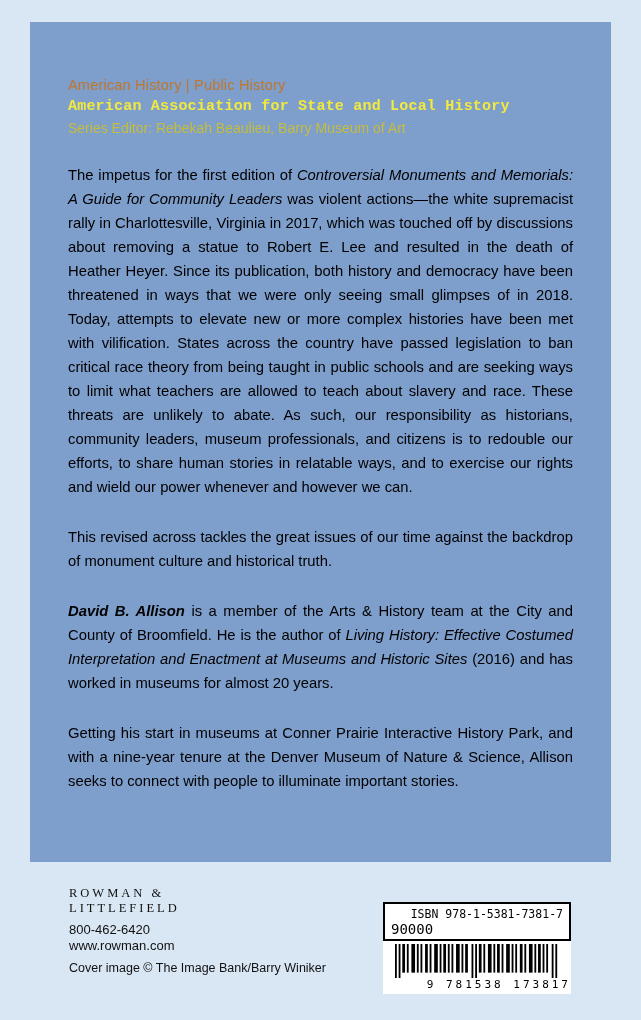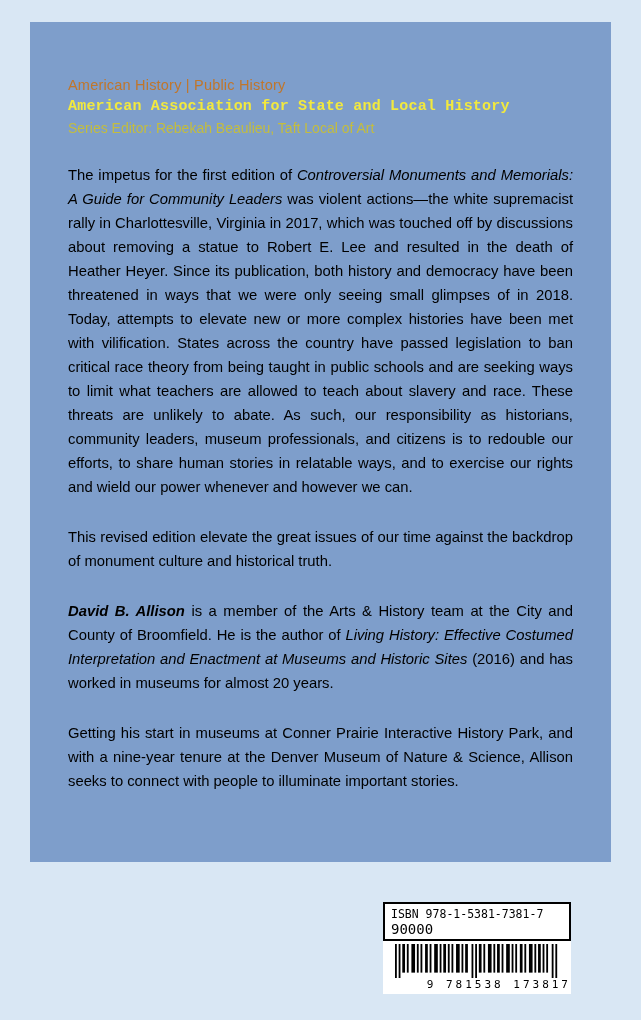--- a/index.html
+++ b/index.html
@@ -82,21 +82,21 @@
     box-sizing: border-box;
     padding-bottom: 3px;
   }
   .isbn-box {
     border: 2px solid #000;
     box-sizing: border-box;
     padding: 3px 6px 2px 6px;
     font-family: "DejaVu Sans Mono", monospace;
     color: #000;
   }
-  .isbn { font-size: 11.5px; text-align: left; white-space: nowrap; }
+  .isbn { font-size: 11.5px; text-align: right; white-space: nowrap; }
   .price { font-size: 14px; }
   .bars {
     display: block;
     width: 164px;
     height: 34px;
     margin: 3px auto 0 auto;
   }
   .digits {
     font-family: "DejaVu Sans Mono", monospace;
     font-size: 11px;
@@ -108,32 +108,41 @@
   }
 </style>
 </head>
 <body>
 
 <div class="cover">
 
   <div class="panel">
     <div class="cat">American History | Public History</div>
     <div class="assoc">American Association for State and Local History</div>
-    <div class="series">Series Editor: Rebekah Beaulieu, Taft Local of Art</div>
+    <div class="series">Series Editor: Rebekah Beaulieu, Barry Museum of Art</div>
 
     <p class="body-p"><span>The impetus for the first edition of </span><em>Controversial Monuments and Memorials: A Guide for Community Leaders</em><span> was violent actions—the white supremacist rally in Charlottesville, Virginia in 2017, which was touched off by discussions about removing a statue to Robert E. Lee and resulted in the death of Heather Heyer. Since its publication, both history and democracy have been threatened in ways that we were only seeing small glimpses of in 2018. Today, attempts to elevate new or more complex histories have been met with vilification. States across the country have passed legislation to ban critical race theory from being taught in public schools and are seeking ways to limit what teachers are allowed to teach about slavery and race. These threats are unlikely to abate. As such, our responsibility as historians, community leaders, museum professionals, and citizens is to redouble our efforts, to share human stories in relatable ways, and to exercise our rights and wield our power whenever and however we can.</span></p>
 
-    <p class="body-p">This revised edition elevate the great issues of our time against the backdrop of monument culture and historical truth.</p>
+    <p class="body-p">This revised across tackles the great issues of our time against the backdrop of monument culture and historical truth.</p>
 
     <p class="body-p"><strong>David B. Allison</strong><span> is a member of the Arts &amp; History team at the City and County of Broomfield. He is the author of </span><em>Living History: Effective Costumed Interpretation and Enactment at Museums and Historic Sites</em><span> (2016) and has worked in museums for almost 20 years.</span></p>
 
     <p class="body-p">Getting his start in museums at Conner Prairie Interactive History Park, and with a nine-year tenure at the Denver Museum of Nature &amp; Science, Allison seeks to connect with people to illuminate important stories.</p>
   </div>
 
+  <div class="publisher">
+    <div class="logo">
+      <div>ROWMAN &amp;</div>
+      <div>LITTLEFIELD</div>
+    </div>
+    <div class="phone">800-462-6420</div>
+    <div class="web">www.rowman.com</div>
+  </div>
 
+  <div class="credit">Cover image © The Image Bank/Barry Winiker</div>
 
   <div class="barcode-block">
     <div class="isbn-box">
       <div class="isbn">ISBN 978-1-5381-7381-7</div>
       <div class="price">90000</div>
     </div>
     <svg class="bars" viewBox="0 0 180 38" preserveAspectRatio="none" xmlns="http://www.w3.org/2000/svg">
       <g fill="#000000">
         <rect x="0" y="0" width="2" height="38"></rect>
         <rect x="4" y="0" width="2" height="38"></rect>

